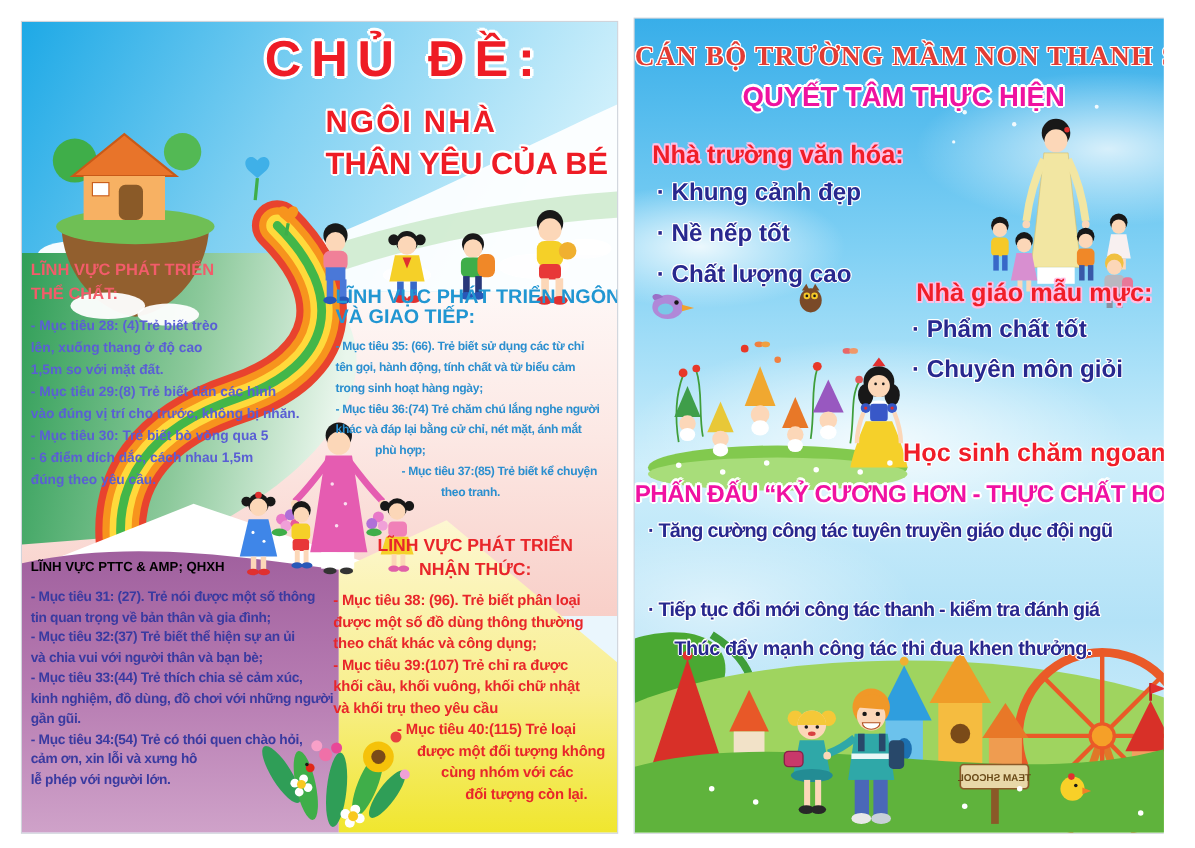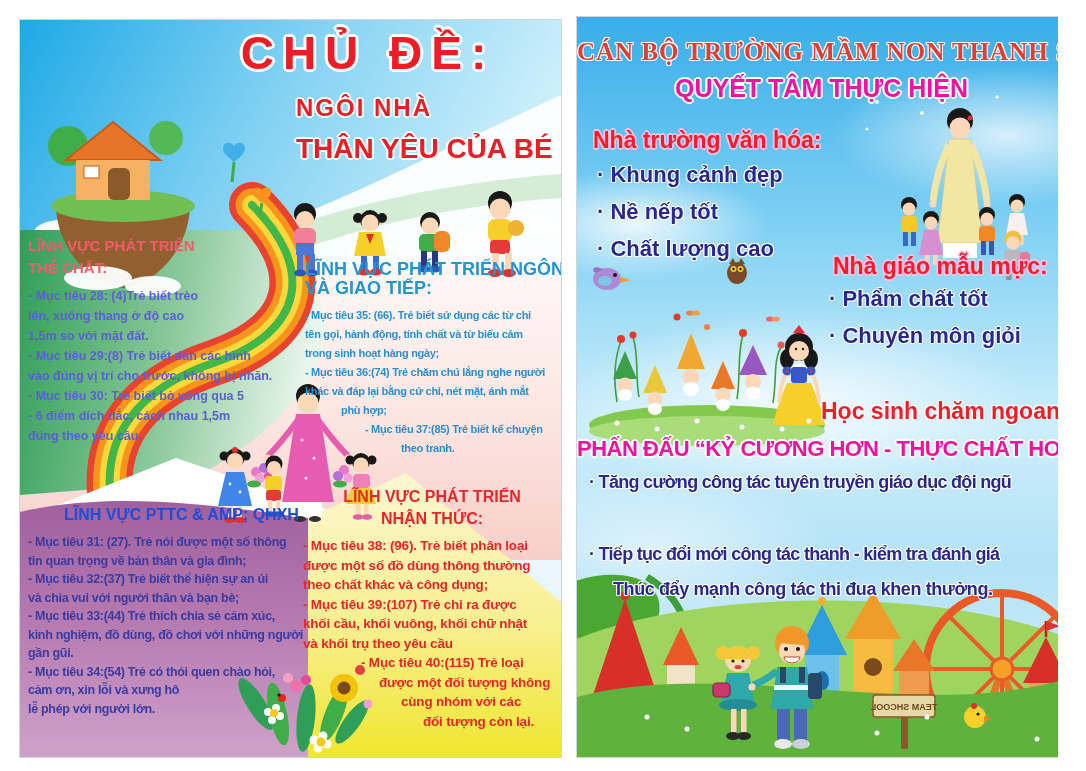--- a/index.html
+++ b/index.html
@@ -16,32 +16,32 @@
       linear-gradient(180deg,#38aee9 0%,#7fd0f4 28%,#cdeefb 55%,#b3e2f7 74%,#dcf3fd 100%);}
   svg.bg{position:absolute;left:0;top:0;width:100%;height:100%;z-index:1;}
   .t{position:absolute;font-weight:bold;white-space:nowrap;z-index:2;line-height:1.2;}
   
   .ow3{text-shadow:3px 0 0 #fff,-3px 0 0 #fff,0 3px 0 #fff,0 -3px 0 #fff,2px 2px 0 #fff,-2px 2px 0 #fff,2px -2px 0 #fff,-2px -2px 0 #fff;}
   .ow2{text-shadow:2px 0 0 #fff,-2px 0 0 #fff,0 2px 0 #fff,0 -2px 0 #fff,1.4px 1.4px 0 #fff,-1.4px 1.4px 0 #fff,1.4px -1.4px 0 #fff,-1.4px -1.4px 0 #fff;}
   .ow1{text-shadow:1px 0 0 #fff,-1px 0 0 #fff,0 1px 0 #fff,0 -1px 0 #fff,.8px .8px 0 #fff,-.8px .8px 0 #fff,.8px -.8px 0 #fff,-.8px -.8px 0 #fff;}
   .owp{text-shadow:1.6px 0 0 #ffc0e6,-1.6px 0 0 #ffc0e6,0 1.6px 0 #ffc0e6,0 -1.6px 0 #ffc0e6,1.2px 1.2px 0 #ffc0e6,-1.2px 1.2px 0 #ffc0e6,1.2px -1.2px 0 #ffc0e6,-1.2px -1.2px 0 #ffc0e6;}
   
   .lt-title{left:188px;top:6px;width:320px;text-align:center;font-size:46px;letter-spacing:9px;color:#ee1c25;}
-  .lt-sub1{left:276px;top:74px;font-size:24px;letter-spacing:2px;color:#ee1c25;}
+  .lt-sub1{left:276px;top:74px;font-size:28px;letter-spacing:2px;color:#ee1c25;}
   .lt-sub2{left:276px;top:112px;font-size:28px;color:#ee1c25;}
   .sec{position:absolute;z-index:2;font-weight:bold;}
   .sec div{white-space:nowrap;}
   .s1{left:8px;top:215px;}
   .s1 .h{font-size:15px;line-height:22px;color:#f25c6a;}
   .s1 .bd{margin-top:7px;font-size:12.5px;line-height:20px;color:#5a5fd4;}
   .s2{left:285px;top:240px;}
   .s2 .h{font-size:18px;line-height:19px;color:#2196d2;}
   .s2 .bd{margin-top:8px;font-size:11px;letter-spacing:-0.3px;line-height:19px;color:#2b8fcf;}
   .s3{left:8px;top:484px;}
-  .s3 .h{font-size:16px;line-height:22px;color:#1d4ed8;margin-left:36px;}
+  .s3 .h{font-size:12px;line-height:22px;color:#000000;}
   .s3 .bd{margin-top:7px;font-size:12.5px;letter-spacing:-0.3px;line-height:18.5px;color:#3a3aa0;}
   .s4{left:283px;top:466px;width:258px;}
   .s4 .h{font-size:16px;line-height:22px;color:#e8262a;text-align:center;}
   .s4 .bd{margin-top:6px;font-size:13.5px;letter-spacing:-0.2px;line-height:19.5px;color:#e8262a;}
   .i1{margin-left:36px;}.i2{margin-left:60px;}.i3{margin-left:96px;}
   .j1{margin-left:58px;}.j2{margin-left:76px;}.j3{margin-left:98px;}.j4{margin-left:120px;}
   
   .rt-title{left:0;right:0;top:20px;text-align:center;font-family:"Liberation Serif",serif;
             font-size:25px;letter-spacing:1px;color:#e23c34;}
   .rt-sub{left:0;right:0;top:56px;text-align:center;font-size:25px;color:#ef13a0;}

